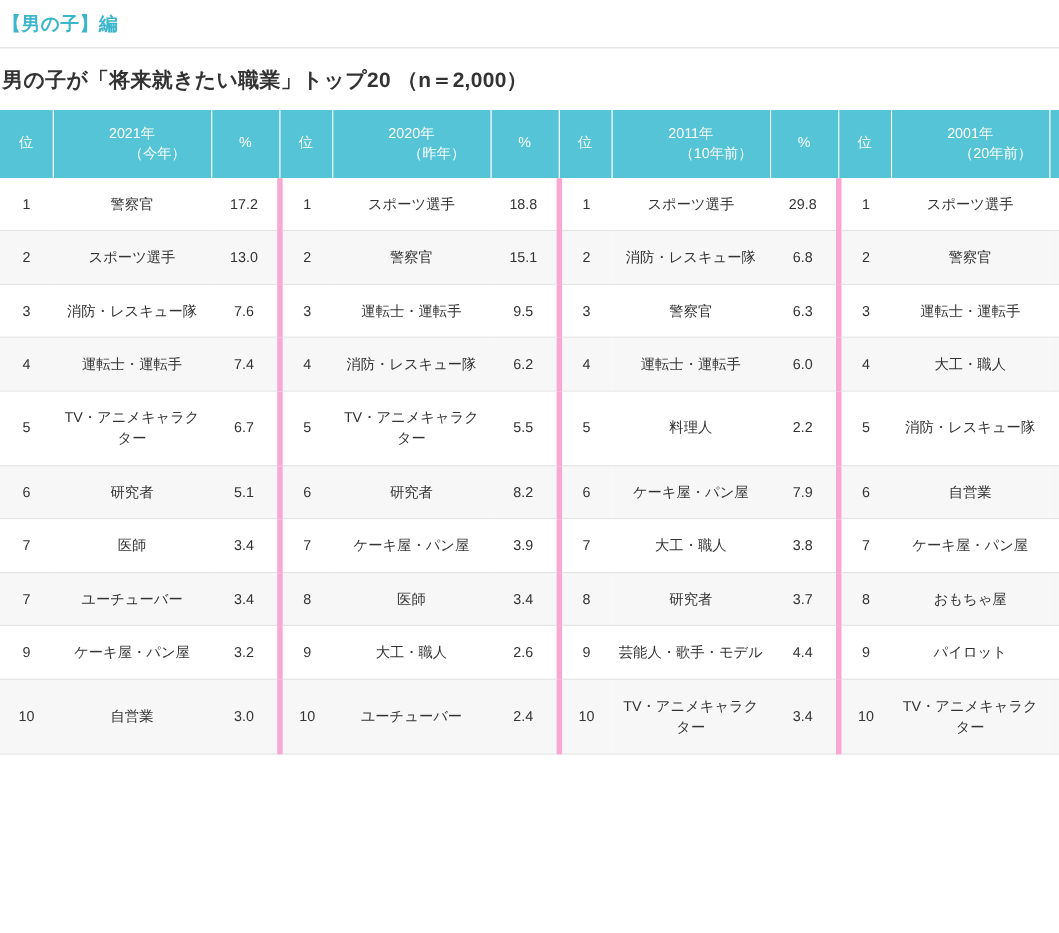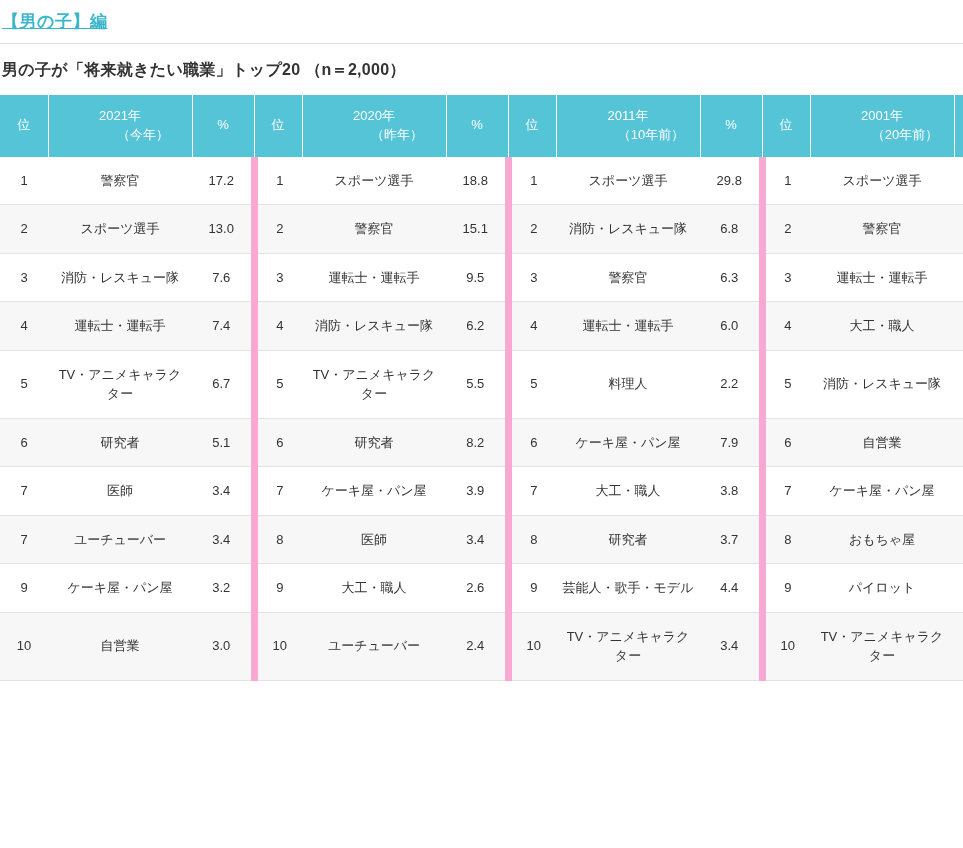--- a/index.html
+++ b/index.html
@@ -18,24 +18,23 @@
     padding: 0 0 0 0;
     box-sizing: border-box;
   }
   .section-title {
     font-size: 17px;
     font-weight: bold;
     color: #3ab6cc;
     padding: 10px 0 10px 2px;
     border-bottom: 1px solid #dcdcdc;
     letter-spacing: 0.5px;
-    text-decoration: underline;
   }
   .subtitle {
-    font-size: 16px;
+    font-size: 19px;
     font-weight: bold;
     color: #333333;
     padding: 16px 2px 14px 2px;
     letter-spacing: 0.3px;
   }
   table.rank-table {
     border-collapse: collapse;
     width: 961px;
     table-layout: fixed;
     font-size: 13px;
@@ -63,21 +62,21 @@
     color: #333333;
     font-size: 13px;
   }
   tbody tr:nth-child(odd) td {
     background: #ffffff;
   }
   tbody tr:nth-child(even) td {
     background: #f7f7f7;
   }
   td.pct {
-    border-right: 7px solid #f9a8d4;
+    border-right: 5px solid #f9a8d4;
   }
   col.c-rank  { width: 48px; }
   col.c-job   { width: 144px; }
   col.c-pct   { width: 62px; }
   .hdr-line2 { display: block; margin-left: 46px; }
 </style>
 </head>
 <body>
 
 <div class="page">

